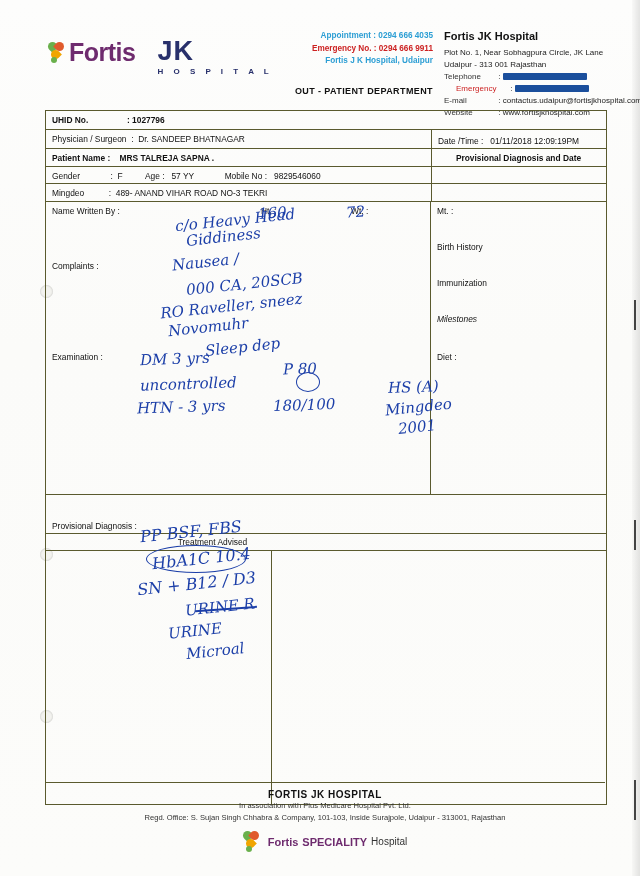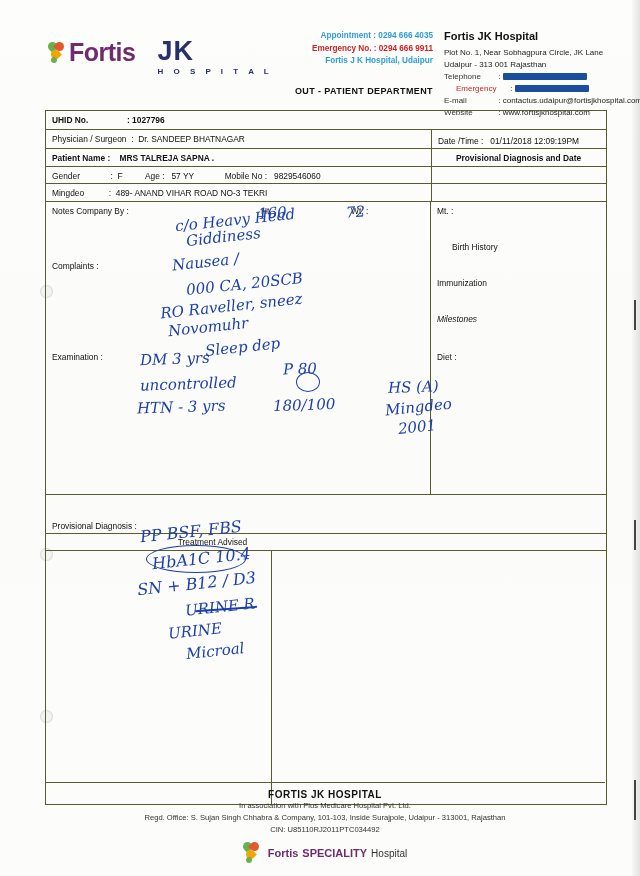--- a/index.html
+++ b/index.html
@@ -425,31 +425,31 @@
         <span>Mingdeo</span>
         <span style="display:inline-block;width:20px"></span>
         <span>:&nbsp;</span>
         <span>489- ANAND VIHAR ROAD NO-3 TEKRI</span>
       </div>
       <div class="cell c-right" style="border-left:1px solid #5a5a2e;"></div>
     </div>
 
     <div class="row notes-block">
       <div class="notes-left">
-        <div class="nl-item" style="top:4px;">Notes Company By  :</div>
+        <div class="nl-item" style="top:4px;">Name Written By  :</div>
         <div class="nl-item" style="top:40px;margin-top:19px;">Complaints   :</div>
         <div class="nl-item" style="top:150px;">Examination :</div>
 
         <div class="measure" style="left:215px; top:4px;">Ht. :</div>
         <div class="measure" style="left:305px; top:4px;">Wt. :</div>
       </div>
 
       <div class="notes-right">
         <div class="nr-item" style="top:4px;">Mt. :</div>
-        <div class="nr-item" style="top:40px;margin-left:15px;">Birth History</div>
+        <div class="nr-item" style="top:40px;">Birth History</div>
         <div class="nr-item" style="top:76px;">Immunization</div>
         <div class="nr-item" style="top:112px;font-style:italic;">Milestones</div>
         <div class="nr-item" style="top:150px;">Diet    :</div>
       </div>
     </div>
 
     <div class="row r-provdiag">
       <div class="cell" style="width:559px;">
         <span style="position:relative; top:22px;text-align:center;">Provisional Diagnosis :</span>
       </div>
@@ -496,21 +496,20 @@
     <span class="strike" style="left:195px; top:608px; width:62px; transform:rotate(-4deg);"></span>
     <span class="hw slant2" style="left:168px; top:622px; font-size:15px;">URINE</span>
     <span class="hw slant2" style="left:186px; top:642px; font-size:15px;">Microal</span>
   </div>
 
   <div class="footer">
     <div class="footer-rule"></div>
     <div class="f-title">FORTIS JK HOSPITAL</div>
     <div class="f-line">In association with Plus Medicare Hospital Pvt. Ltd.</div>
     <div class="f-line">Regd. Office: S. Sujan Singh Chhabra &amp; Company, 101-103, Inside Surajpole, Udaipur - 313001, Rajasthan</div>
-    <div class="f-line">CIN: U85110RJ2011PTC034492</div>
     <div class="f-spec">
       <span class="fortis-mark">
         <span class="lobe l1"></span>
         <span class="lobe l2"></span>
         <span class="lobe l3"></span>
         <span class="lobe l4"></span>
       </span>
       <span>Fortis</span>
       <span>SPECIALITY</span>
       <span class="sp-hosp">Hospital</span>

